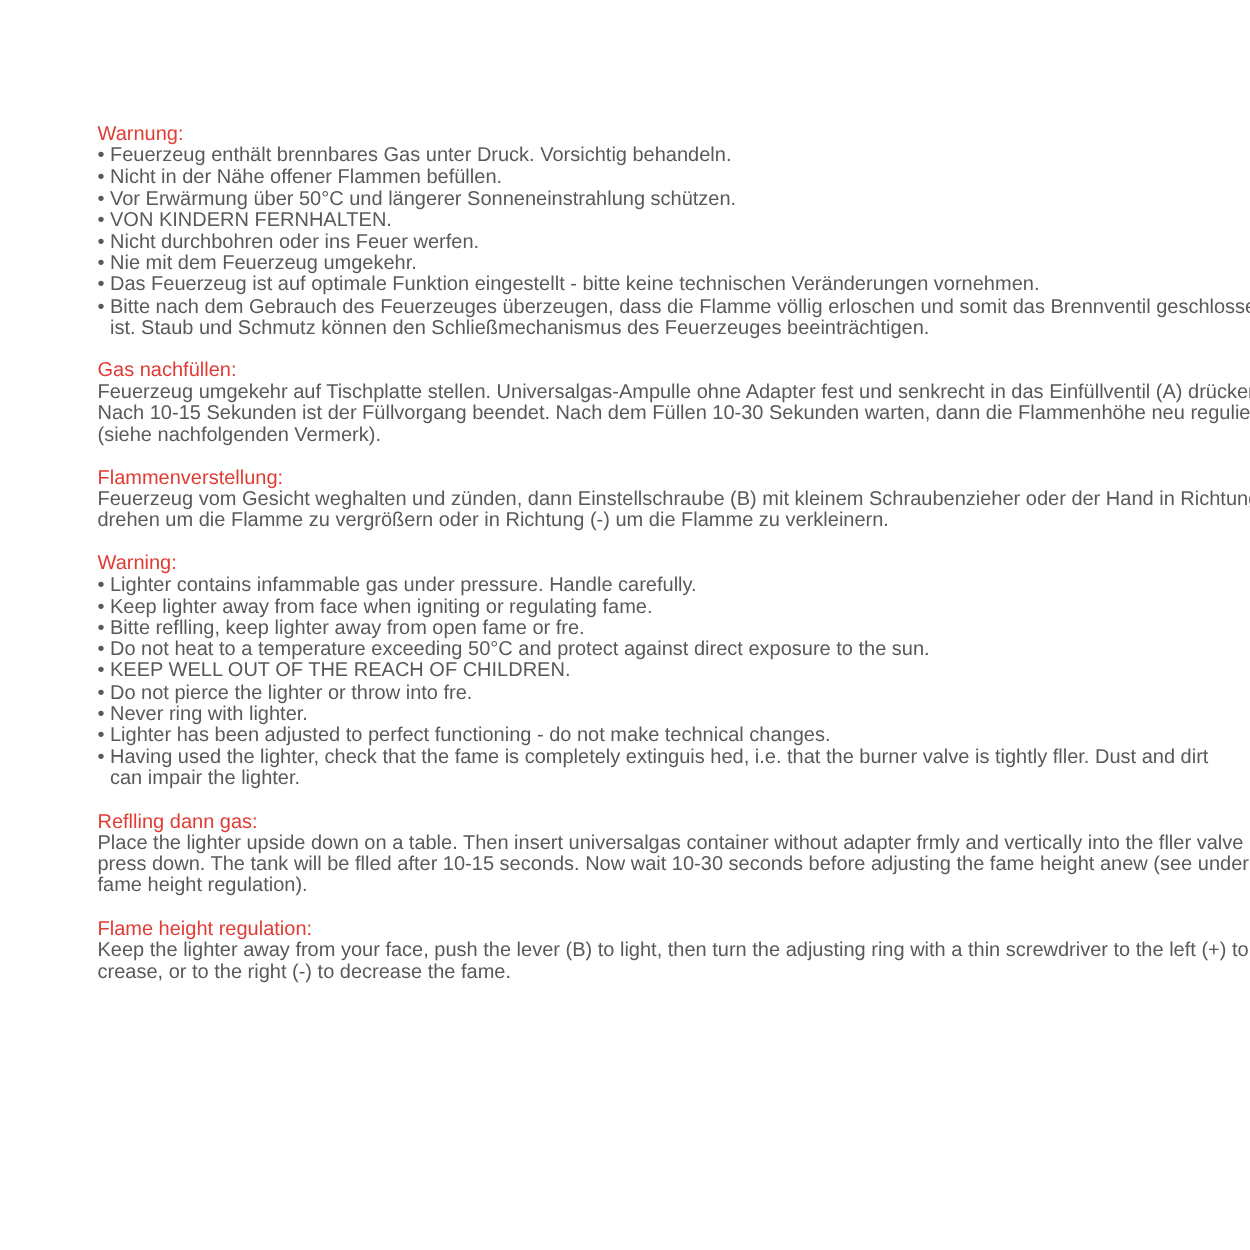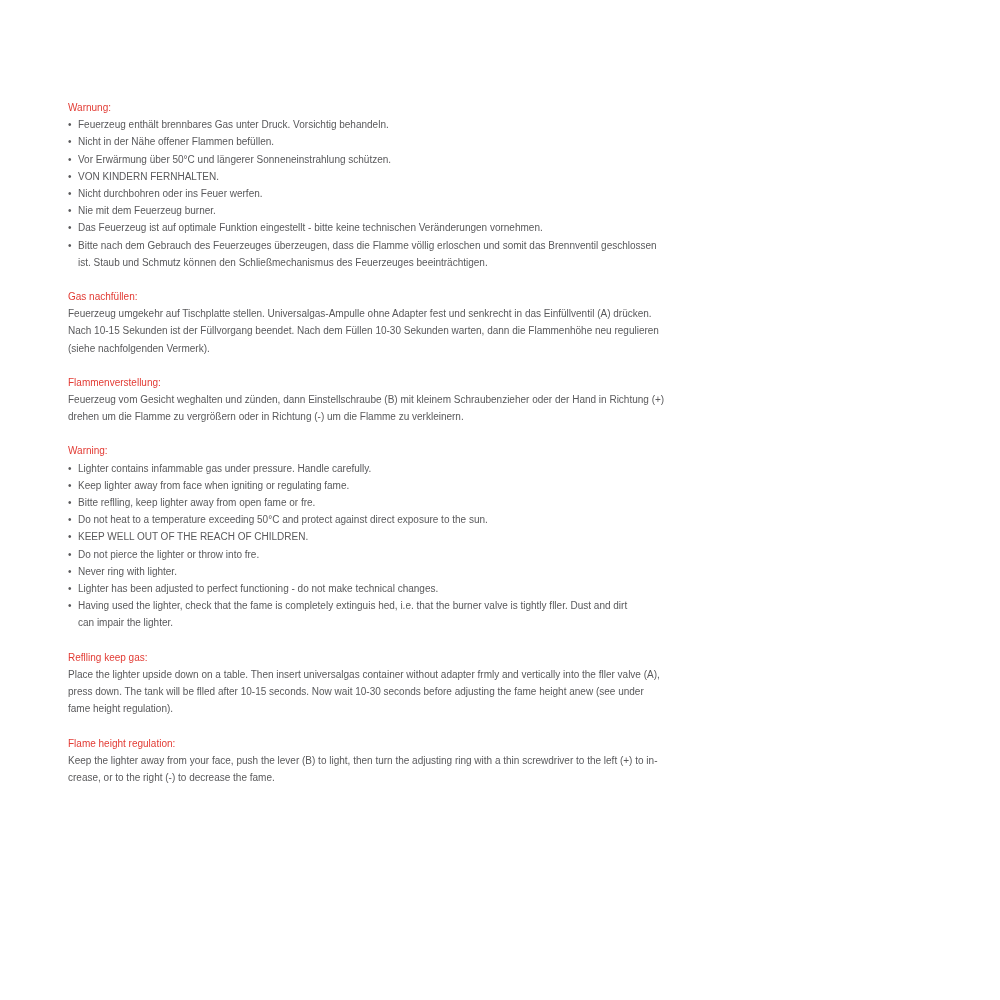--- a/index.html
+++ b/index.html
@@ -9,25 +9,25 @@
   }
   * { margin: 0; padding: 0; box-sizing: border-box; }
   html, body {
     width: 1000px;
     height: 1000px;
     background: var(--page-bg);
     font-family: "Liberation Sans", "DejaVu Sans", sans-serif;
   }
   .page {
     position: absolute;
-    left: 68px;
+    left: 78px;
     top: 99px;
     width: 870px;
     color: var(--body-color);
-    font-size: 10px;
+    font-size: 16px;
     line-height: 17.2px;
   }
   .section {
     margin-bottom: 17px;
   }
   .section-heading {
     color: var(--heading-color);
     white-space: pre;
   }
   .paragraph {
@@ -51,21 +51,21 @@
 
 <div class="page">
 
   <div class="section">
     <div class="section-heading">Warnung:</div>
     <div class="bullet-item">Feuerzeug enthält brennbares Gas unter Druck. Vorsichtig behandeln.</div>
     <div class="bullet-item">Nicht in der Nähe offener Flammen befüllen.</div>
     <div class="bullet-item">Vor Erwärmung über 50°C und längerer Sonneneinstrahlung schützen.</div>
     <div class="bullet-item">VON KINDERN FERNHALTEN.</div>
     <div class="bullet-item">Nicht durchbohren oder ins Feuer werfen.</div>
-    <div class="bullet-item">Nie mit dem Feuerzeug burner.</div>
+    <div class="bullet-item">Nie mit dem Feuerzeug umgekehr.</div>
     <div class="bullet-item">Das Feuerzeug ist auf optimale Funktion eingestellt - bitte keine technischen Veränderungen vornehmen.</div>
     <div class="bullet-item">Bitte nach dem Gebrauch des Feuerzeuges überzeugen, dass die Flamme völlig erloschen und somit das Brennventil geschlossen
 ist. Staub und Schmutz können den Schließmechanismus des Feuerzeuges beeinträchtigen.</div>
   </div>
 
   <div class="section">
     <div class="section-heading">Gas nachfüllen:</div>
     <div class="paragraph">Feuerzeug umgekehr auf Tischplatte stellen. Universalgas-Ampulle ohne Adapter fest und senkrecht in das Einfüllventil (A) drücken.
 Nach 10-15 Sekunden ist der Füllvorgang beendet. Nach dem Füllen 10-30 Sekunden warten, dann die Flammenhöhe neu regulieren
 (siehe nachfolgenden Vermerk).</div>
@@ -85,21 +85,21 @@
     <div class="bullet-item">Do not heat to a temperature exceeding 50°C and protect against direct exposure to the sun.</div>
     <div class="bullet-item">KEEP WELL OUT OF THE REACH OF CHILDREN.</div>
     <div class="bullet-item">Do not pierce the lighter or throw into fre.</div>
     <div class="bullet-item">Never ring with lighter.</div>
     <div class="bullet-item">Lighter has been adjusted to perfect functioning - do not make technical changes.</div>
     <div class="bullet-item">Having used the lighter, check that the fame is completely extinguis hed, i.e. that the burner valve is tightly fller. Dust and dirt
 can impair the lighter.</div>
   </div>
 
   <div class="section">
-    <div class="section-heading">Reflling keep gas:</div>
+    <div class="section-heading">Reflling dann gas:</div>
     <div class="paragraph">Place the lighter upside down on a table. Then insert universalgas container without adapter frmly and vertically into the fller valve (A),
 press down. The tank will be flled after 10-15 seconds. Now wait 10-30 seconds before adjusting the fame height anew (see under
 fame height regulation).</div>
   </div>
 
   <div class="section">
     <div class="section-heading">Flame height regulation:</div>
     <div class="paragraph">Keep the lighter away from your face, push the lever (B) to light, then turn the adjusting ring with a thin screwdriver to the left (+) to in-
 crease, or to the right (-) to decrease the fame.</div>
   </div>

